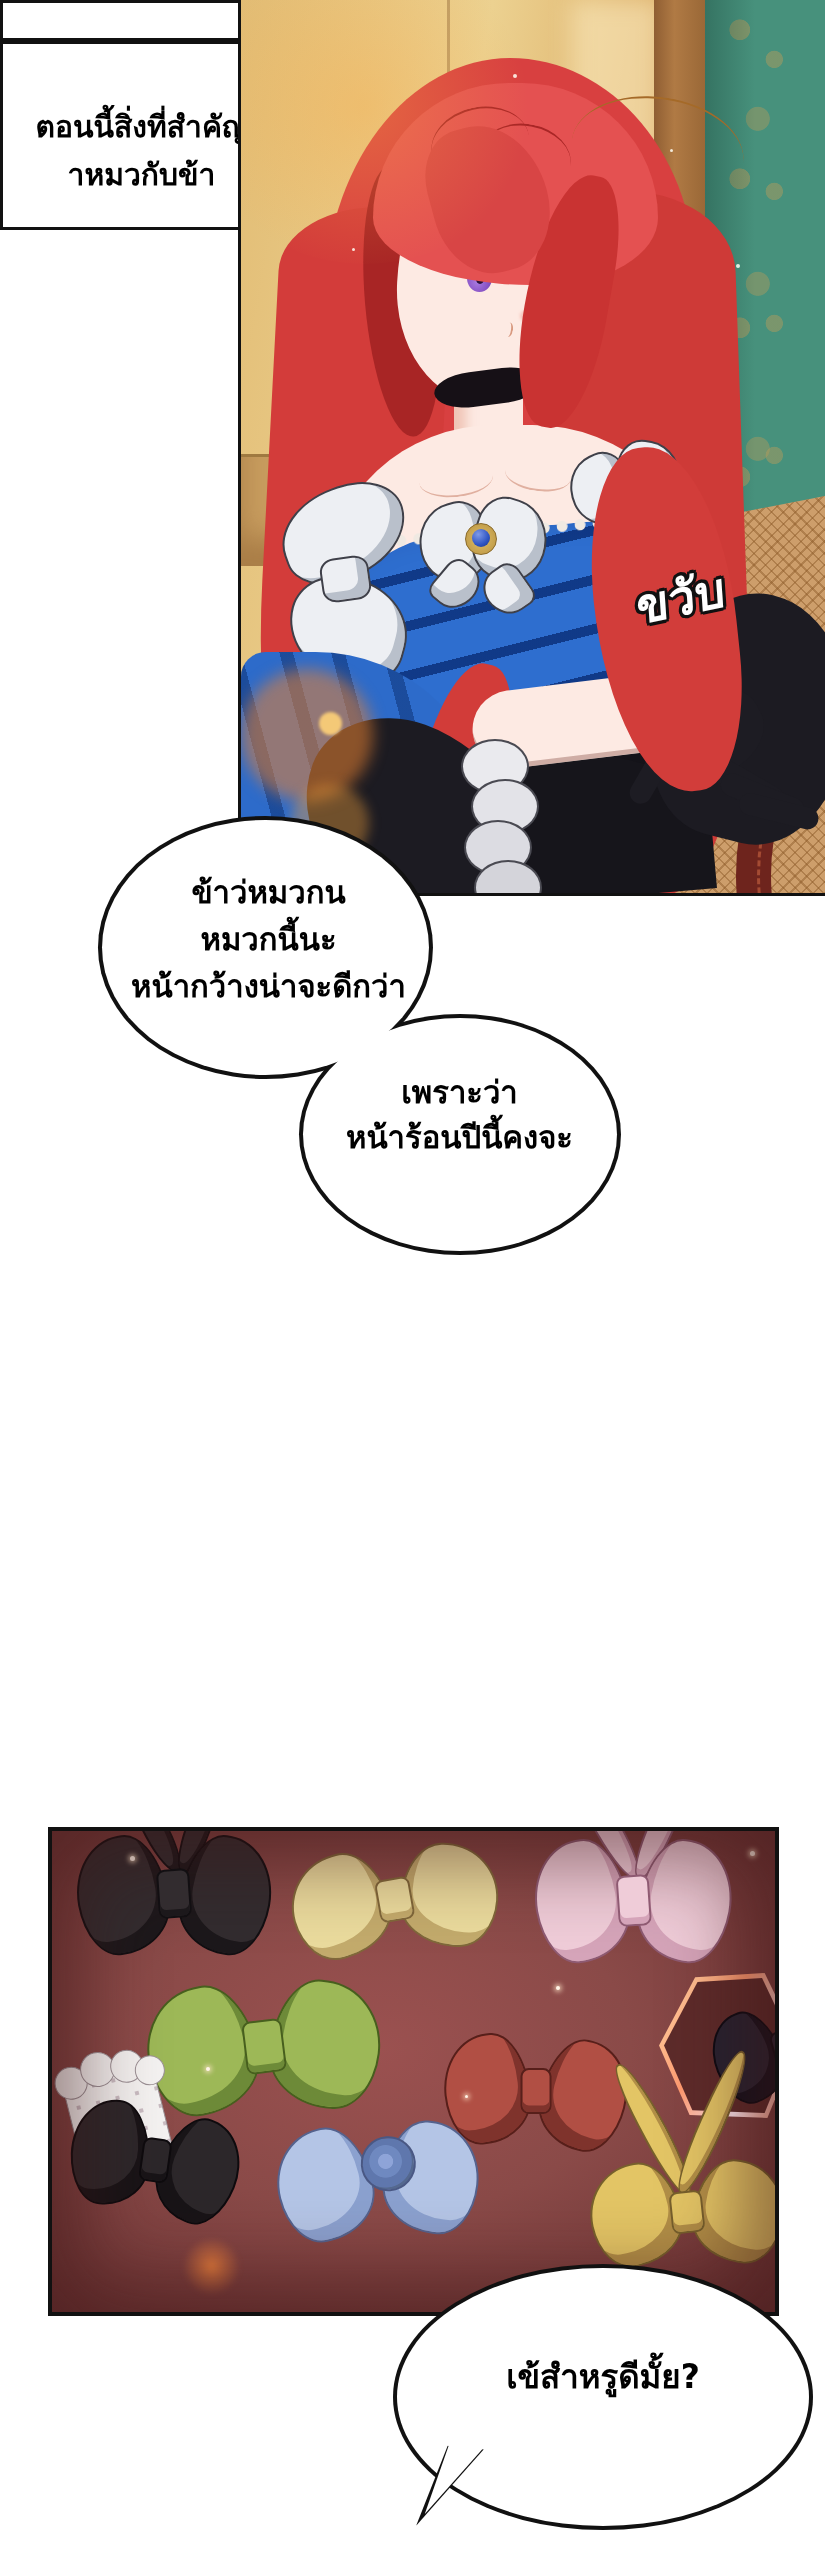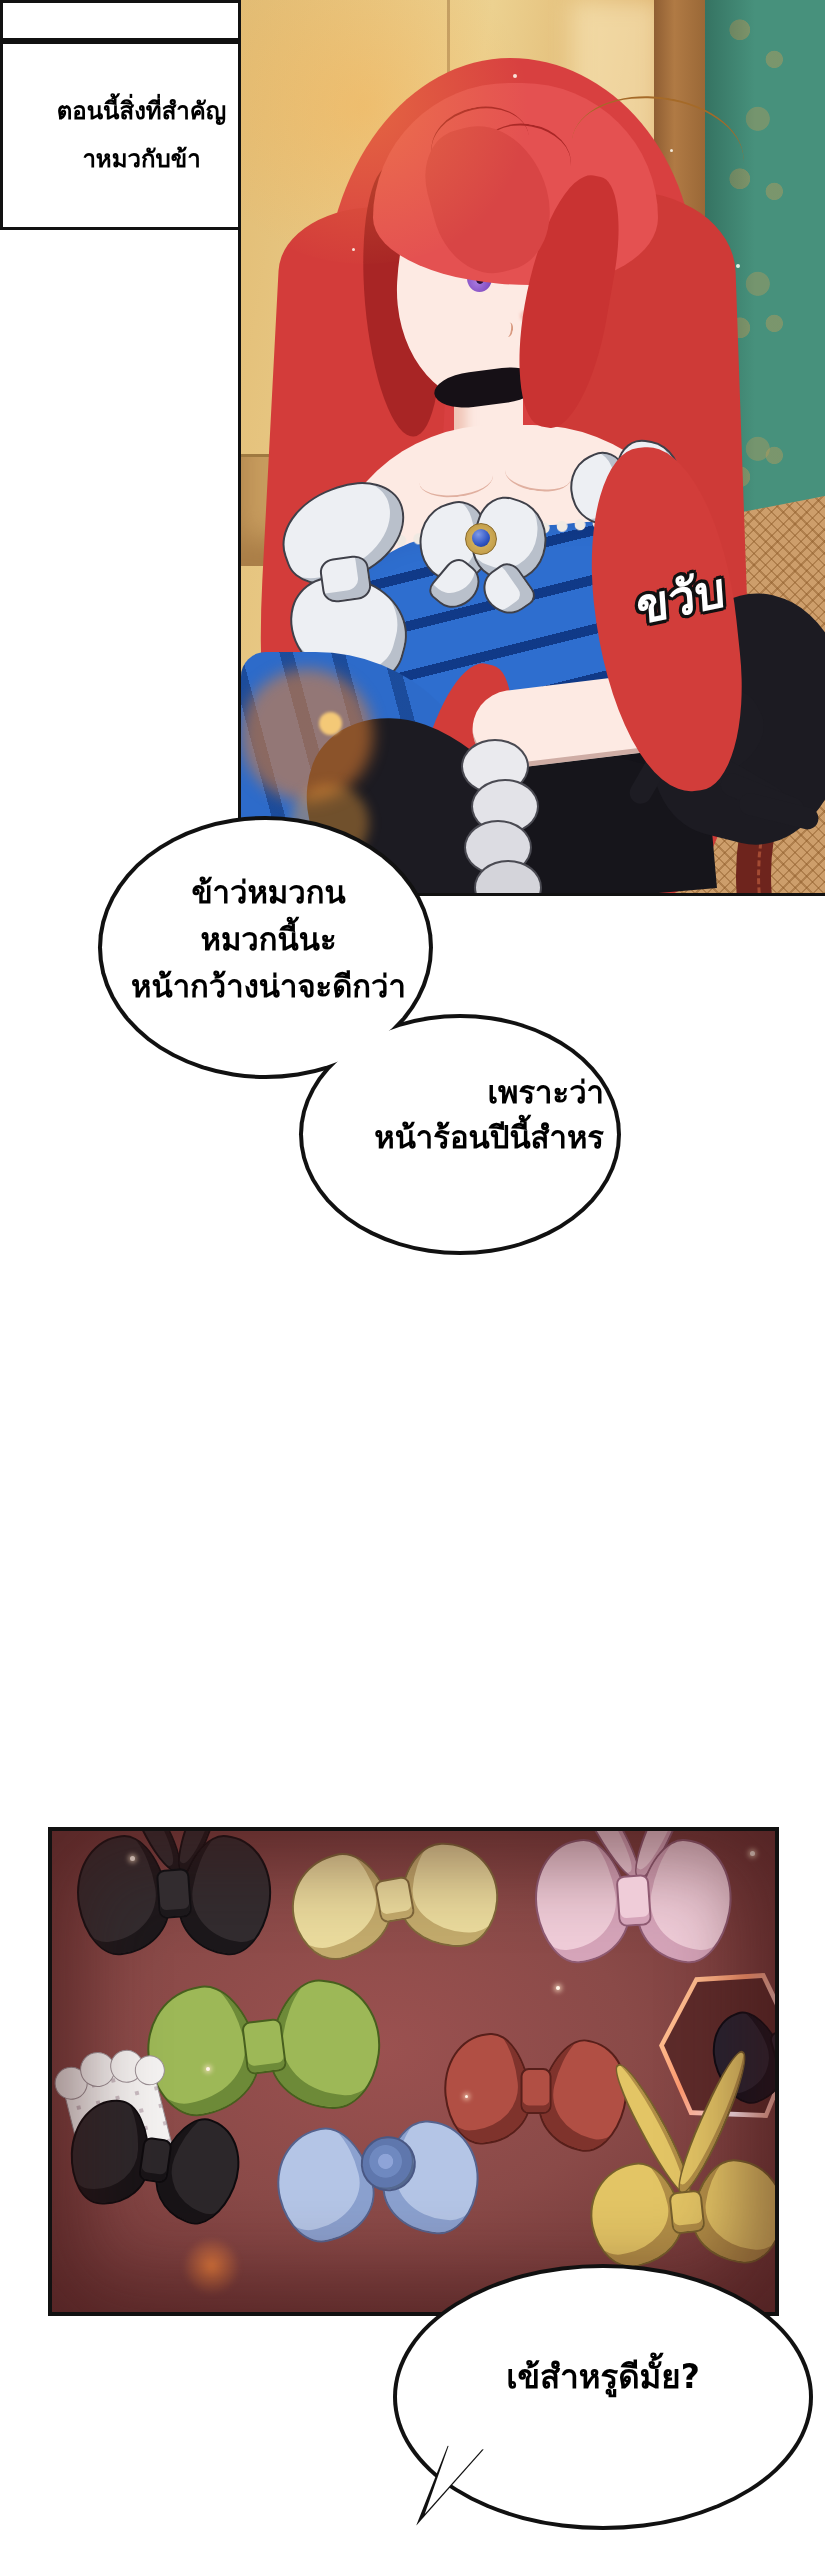--- a/index.html
+++ b/index.html
@@ -180,27 +180,27 @@
 
   <div class="bub-o" style="left:98px;top:816px;width:335px;height:263px;"></div>
   <div class="bub-o" style="left:299px;top:1014px;width:322px;height:241px;"></div>
   <div class="bub-i" style="left:102px;top:820px;width:327px;height:255px;"></div>
   <div class="bub-i" style="left:303px;top:1018px;width:314px;height:233px;"></div>
   <div class="bub-t" style="left:116px;top:869px;width:305px;font-size:31px;line-height:47px;">
     <div>ข้าว่หมวกน</div>
     <div>หมวกนี้นะ</div>
     <div>หน้ากว้างน่าจะดีกว่า</div>
   </div>
-  <div class="bub-t" style="left:315px;top:1070px;width:289px;font-size:31px;line-height:45px;text-align:right;">
+  <div class="bub-t" style="left:315px;top:1070px;width:289px;font-size:31px;line-height:45px;">
     <div>เพราะว่า</div>
-    <div>หน้าร้อนปีนี้สำหร</div>
+    <div>หน้าร้อนปีนี้คงจะ</div>
   </div>
 
   <div id="narration">
-    <div style="padding-top:43px;font-size:24px;line-height:48px;">
+    <div style="padding-top:59px;font-size:30px;line-height:48px;">
       <div>ตอนนี้สิ่งที่สำคัญ</div>
       <div>าหมวกับข้า</div>
     </div>
   </div>
 
   <div id="panel2" class="panel">
 
     <div class="bw" id="bow-black-top" style="left: 25px; top: -8.3px; width: 194px; height: 144px; --c: #322c2f; --s: #1c181b; --o: #120f12;">
       <i class="st" style="left:34%;bottom:62%;transform:rotate(-28deg);"></i>
       <i class="st" style="left:56%;bottom:64%;transform:rotate(20deg);"></i>

